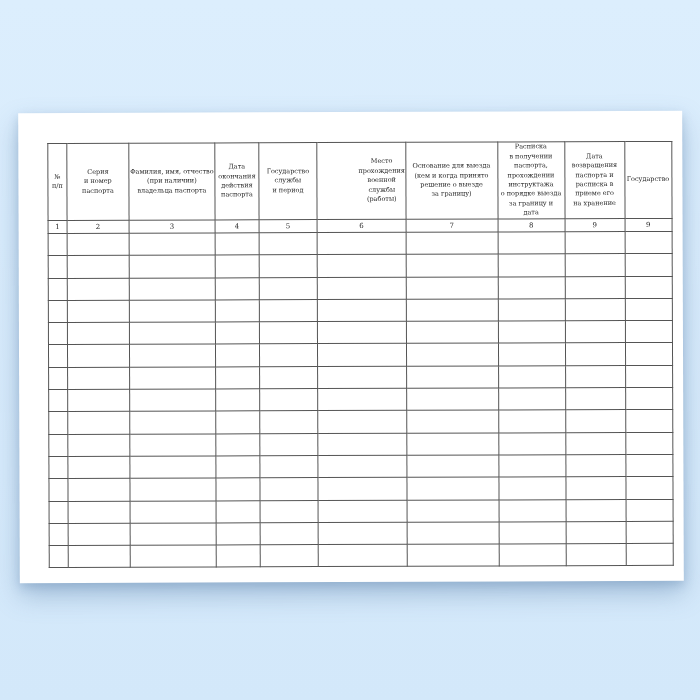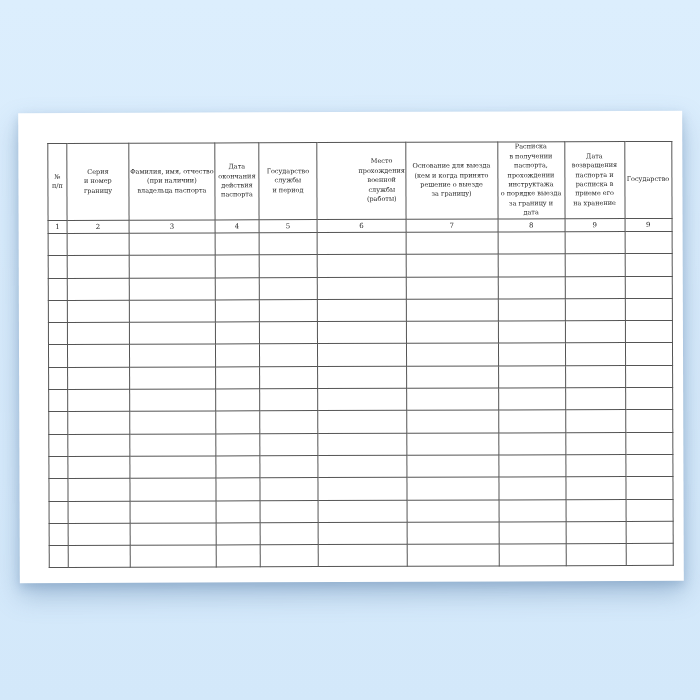--- a/index.html
+++ b/index.html
@@ -77,21 +77,21 @@
           <col style="width: 67px;">
           <col style="width: 60px;">
           <col style="width: 47px;">
         </colgroup>
       <thead>
         <tr class="header-row">
             <th style="border-color: rgb(85, 85, 85); color: rgb(31, 31, 31);">№
 п/п</th>
             <th style="border-color: rgb(85, 85, 85); color: rgb(31, 31, 31);">Серия
 и номер
-границу</th>
+паспорта</th>
             <th style="border-color: rgb(85, 85, 85); color: rgb(31, 31, 31); margin-left: 28px;">Фамилия, имя, отчество
 (при наличии)
 владельца паспорта</th>
             <th style="border-color: rgb(85, 85, 85); color: rgb(31, 31, 31);">Дата
 окончания
 действия
 паспорта</th>
             <th style="border-color: rgb(85, 85, 85); color: rgb(31, 31, 31);">Государство
 службы
 и период</th>

